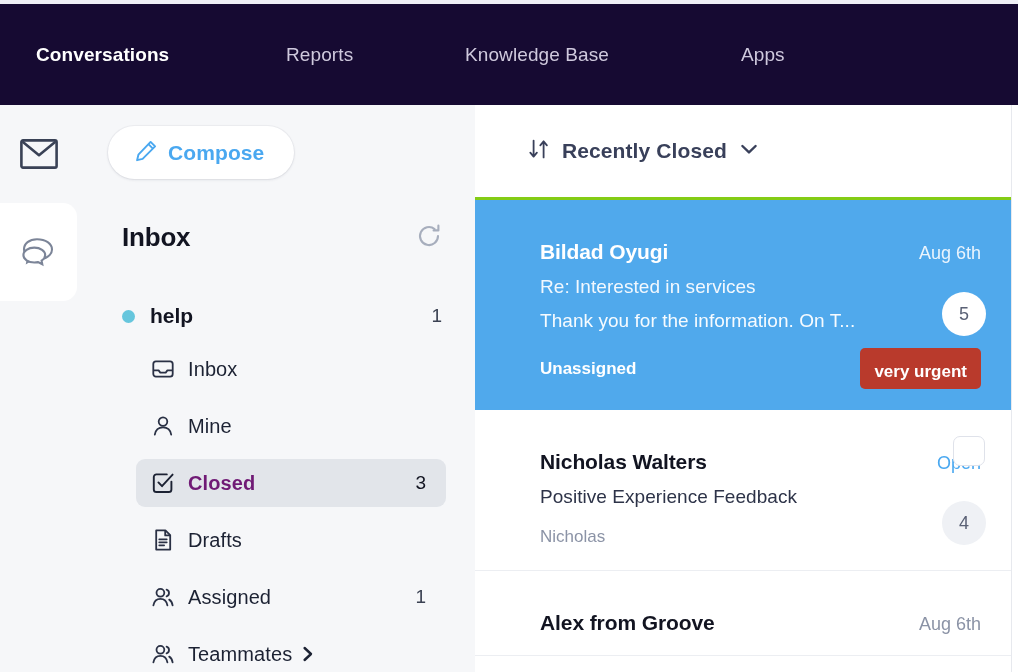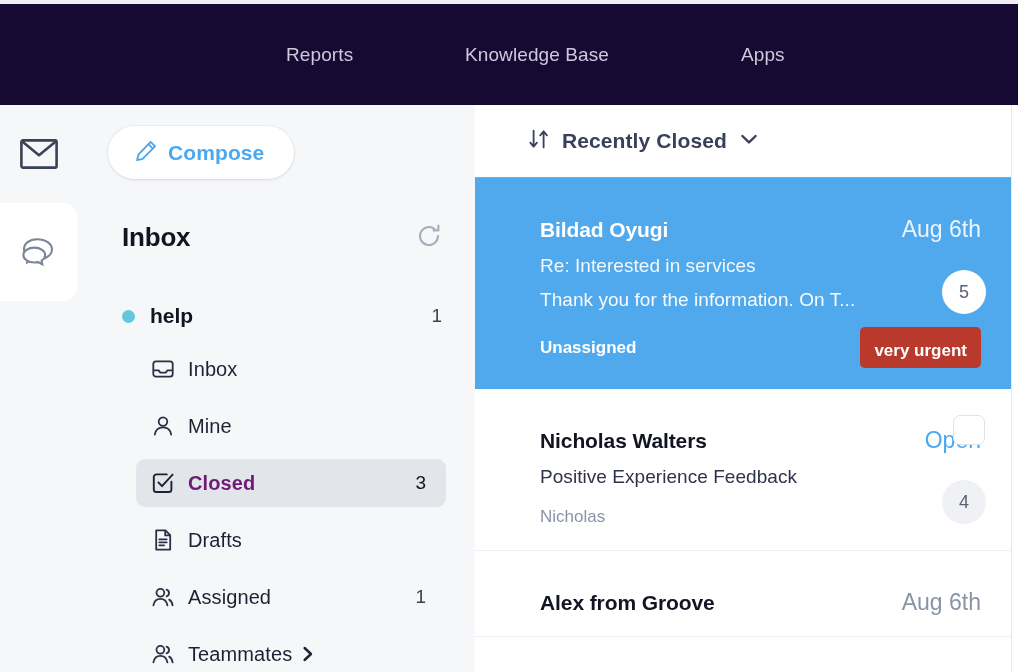--- a/index.html
+++ b/index.html
@@ -127,43 +127,43 @@
   .nav-chev { margin-left: 9px; display: flex; }
 
   
   .list {
     position: absolute; top: 0; left: 475px;
     width: 537px; height: 567px;
     background: #ffffff;
     border-right: 1px solid #e7e9ee;
   }
   .list-toolbar {
-    height: 73px;
+    height: 95px;
     display: flex; align-items: center;
     padding-left: 53px;
-    border-bottom: 1px solid #84cc16;
+    border-bottom: 3px solid #84cc16;
   }
   .sort-btn {
     display: inline-flex; align-items: center; gap: 12px;
     cursor: pointer;
   }
   .sort-label { font-size: 21px; font-weight: 700; color: #39405a; letter-spacing: .1px; }
 
   .conv {
     position: relative;
     padding: 24px 30px 20px 65px;
     border-bottom: 1px solid #eceef2;
     cursor: pointer;
   }
   .conv.selected { background: #50a9ec; border-bottom-color: #50a9ec; }
 
   .conv-line1 { display: flex; align-items: baseline; }
   .conv-name { font-size: 21px; font-weight: 700; color: #121421; letter-spacing: -.1px; margin-top: 16px; }
   .conv.selected .conv-name { color: #ffffff; }
-  .conv-meta { margin-left: auto; font-size: 23px; color: #8b93a6; white-space: nowrap; }
+  .conv-meta { margin-left: auto; font-size: 18px; color: #8b93a6; white-space: nowrap; }
   .conv.selected .conv-meta { color: #eaf4fd; }
   .conv-meta.open { color: #4aa8f0; font-weight: 400; }
 
   .conv-subject { margin-top: 12px; font-size: 19px; color: #2d3348; letter-spacing: .05px; }
   .conv.selected .conv-subject { color: #f2f8fe; }
 
   .conv-snippet { margin-top: 12px; font-size: 19px; color: #3c4358; letter-spacing: .05px; }
   .conv.selected .conv-snippet { color: #f6fbff; }
 
   .conv-footer { margin-top: 16px; display: flex; align-items: center; min-height: 26px; justify-content: space-between; }
@@ -198,20 +198,21 @@
   .conv-arrow { font-size: 19px; }
 </style>
 </head>
 <body>
 
 <div id="app">
 
   <div class="top-strip"></div>
 
   <div class="topnav">
+    <div class="topnav-item active nav-0">Conversations</div>
     <div class="topnav-item nav-1">Reports</div>
     <div class="topnav-item nav-2">Knowledge Base</div>
     <div class="topnav-item nav-3">Apps</div>
   </div>
 
   <div class="below">
 
     <div class="rail">
       <div class="rail-btn r0">
         <span>

